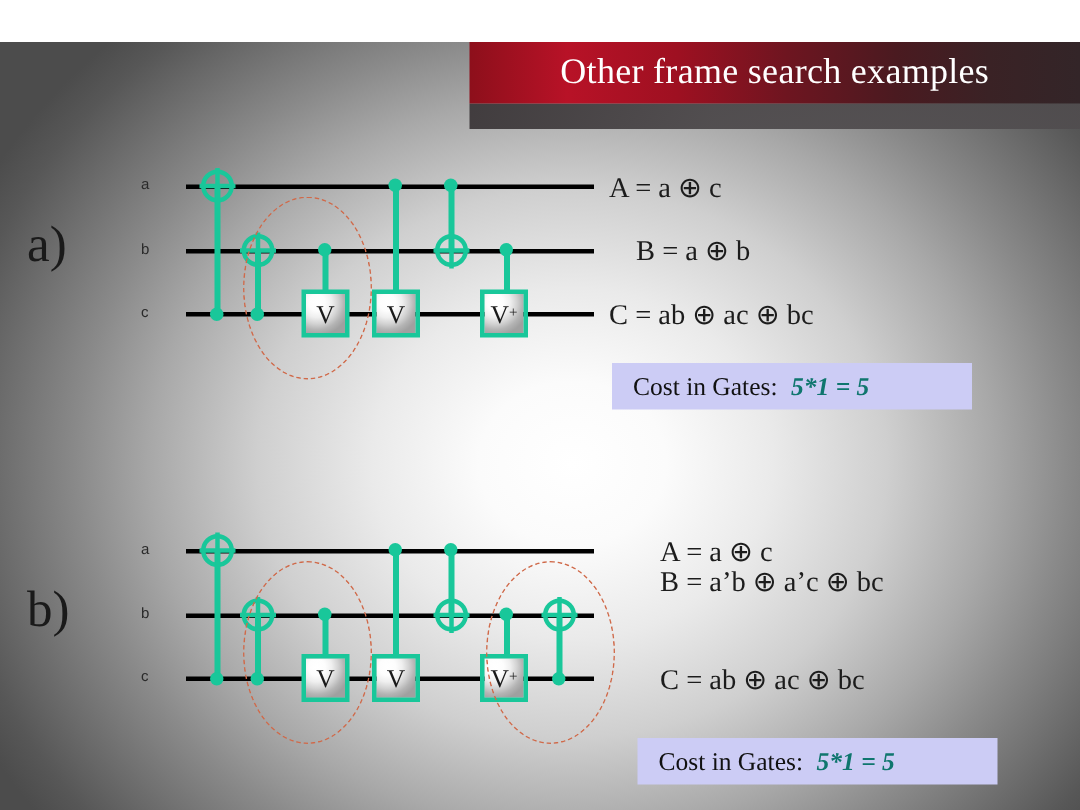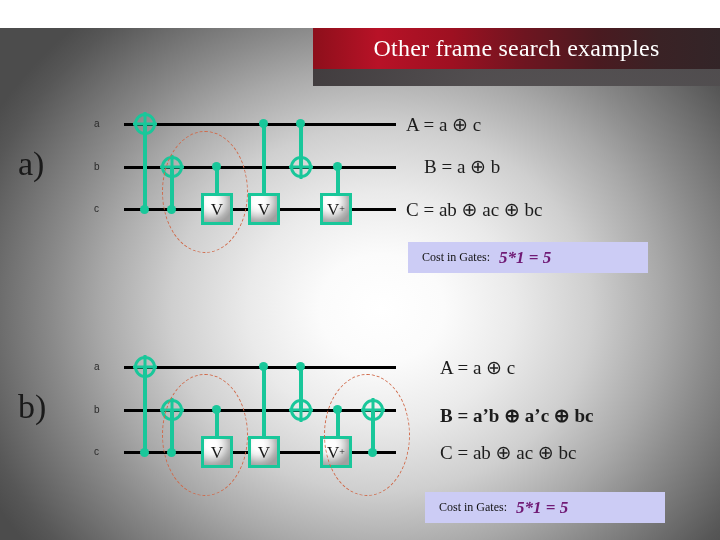--- a/index.html
+++ b/index.html
@@ -212,28 +212,28 @@
   .cost-banner {
     position: absolute;
     background: #CCCCF5;
     display: flex;
     align-items: center;
     z-index: 7;
     padding-left: 14px;
     box-sizing: border-box;
   }
   .cost-label {
-    font-size: 12px;
+    font-size: 17px;
     color: #111111;
     font-family: "Liberation Serif", serif;
     white-space: nowrap;
   }
   .cost-value {
     font-size: 17px;
-    color: #701a75;
+    color: #0f766e;
     font-family: "Liberation Serif", serif;
     font-weight: bold;
     font-style: italic;
     white-space: nowrap;
     margin-left: 9px;
   }
 </style>
 </head>
 <body>
 
@@ -349,21 +349,21 @@
     <div class="vline" style="left:371px; top:382px; height:45px;"></div>
     <div class="xor" style="left:362px; top:371px;"></div>
     <div class="cdot" style="left:368px; top:420px;"></div>
 
     <div class="ellipse" style="left:162px; top:346px; width:86px; height:122px;"></div>
     <div class="ellipse" style="left:324px; top:346px; width:86px; height:122px;"></div>
   </div>
 
   <div class="equations">
     <div class="equation" style="left:440px; top:328px;">A = a ⊕ c</div>
-    <div class="equation" style="left:440px; top:376px;font-weight:bold;">B = a’b ⊕ a’c ⊕ bc</div>
+    <div class="equation" style="left:440px; top:348px;">B = a’b ⊕ a’c ⊕ bc</div>
     <div class="equation" style="left:440px; top:413px;">C = ab ⊕ ac ⊕ bc</div>
   </div>
 
   <div class="cost-banner" style="left:425px; top:464px; width:240px; height:31px;">
     <span class="cost-label">Cost in Gates:</span>
     <span class="cost-value">5*1 = 5</span>
   </div>
 
 </div>
 

